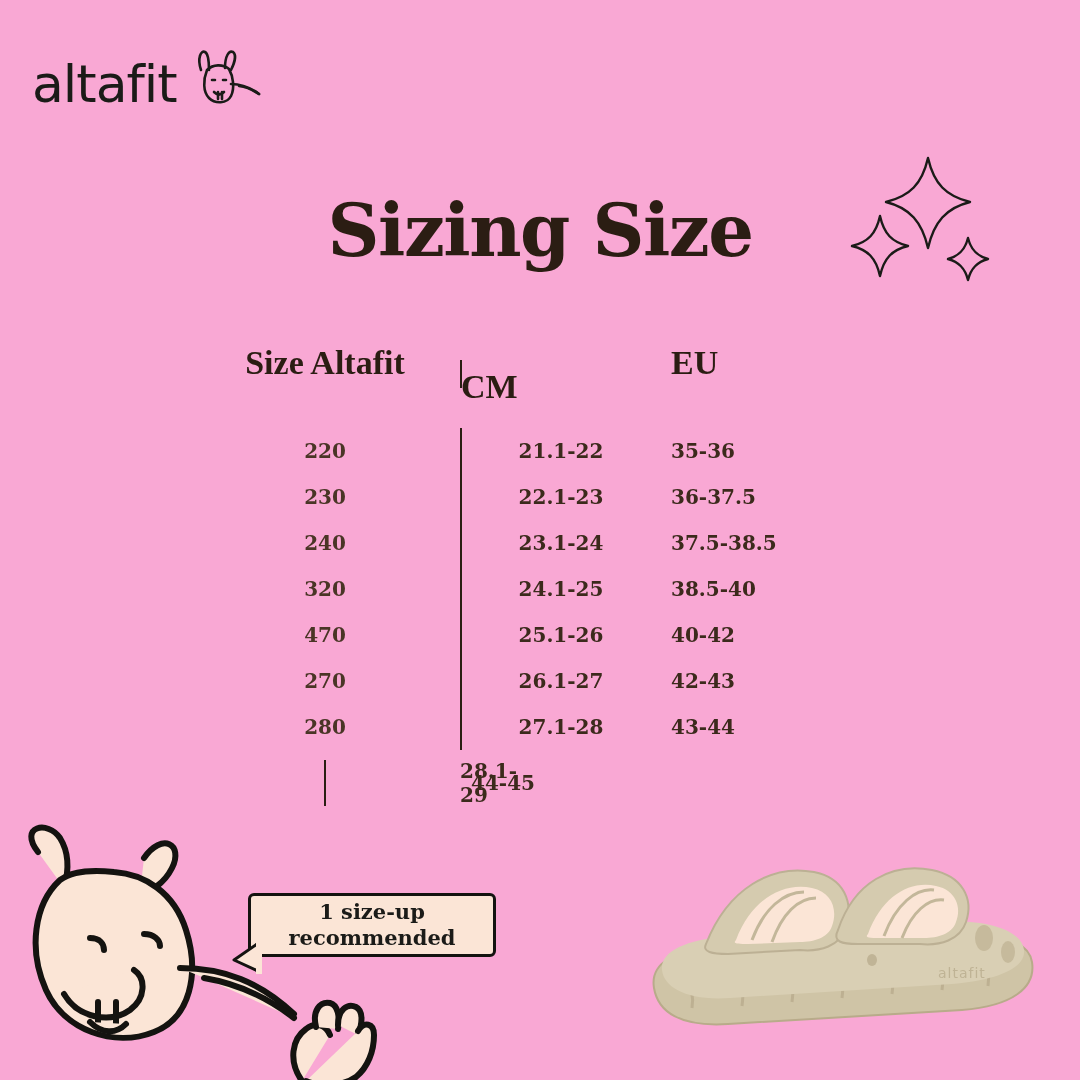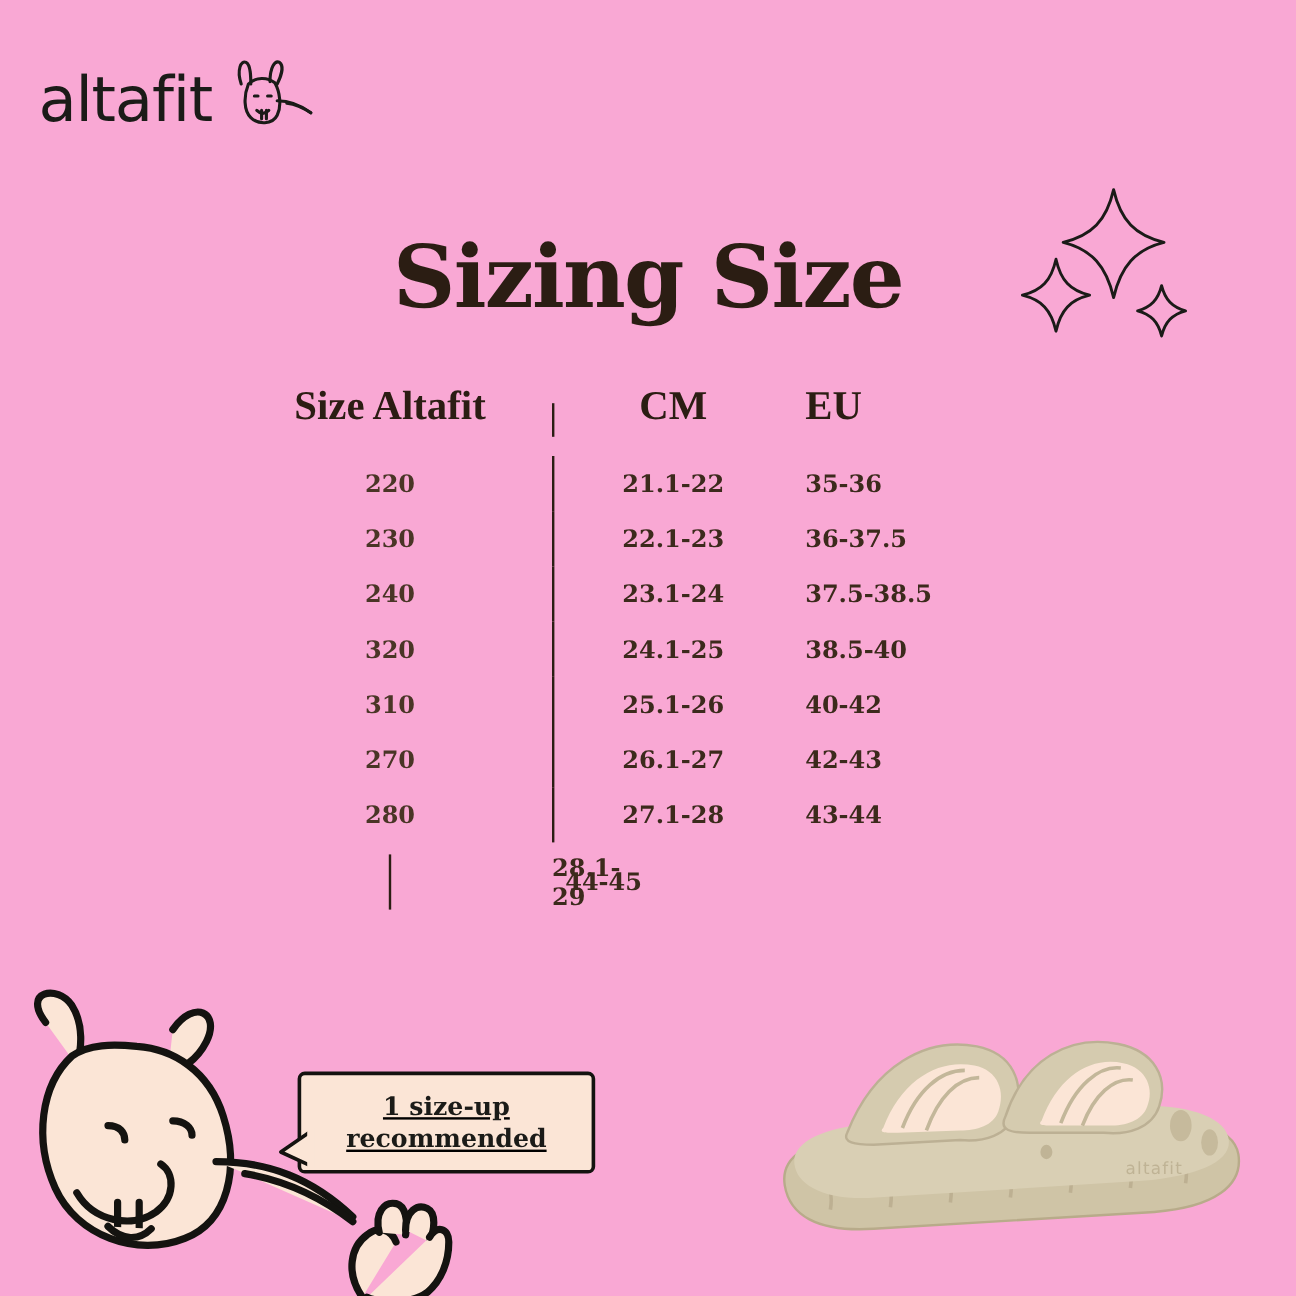--- a/index.html
+++ b/index.html
@@ -64,21 +64,21 @@
     align-items: center;
   }
   .hdr {
     font-family: Liberation Serif, serif;
     font-weight: bold;
     font-size: 34px;
     color: #2b1d13;
     padding-bottom: 22px;
   }
   .hdr.size { text-align: center; }
-  .hdr.cm   { text-align: center; }
+  .hdr.cm   { text-align: left; margin-top: 48px; }
   .hdr.eu   { text-align: left; padding-left: 10px; }
 
   .vline {
     background: #2b1d13;
     width: 2px;
     justify-self: center;
   }
   .cell {
     font-family: "DejaVu Serif", serif;
     font-weight: bold;
@@ -87,29 +87,28 @@
     padding: 9px 0;
   }
   .cell.size { text-align: center; color: #4a3526; }
   .cell.cm   { text-align: center; color: #3c2a1c; }
   .cell.eu   { text-align: left; padding-left: 10px; color: #3c2a1c; }
 
   
   .bubble {
     position: absolute;
     left: 248px; top: 893px;
-    width: 248px; height: 85px;
+    width: 248px; height: 64px;
     border: 3px solid #141310;
     border-radius: 6px;
     background: #FBE5D6;
     display: flex;
     align-items: center;
     justify-content: center;
     text-align: center;
-    text-decoration: underline;
   }
   .bubble-text {
     font-family: "DejaVu Serif", serif;
     font-weight: bold;
     font-size: 21px;
     line-height: 1.25;
     color: #1b1b18;
   }
   .bubble-tail {
     position: absolute;
@@ -188,21 +187,21 @@
       <div class="cell size">240</div>
       <div class="vline" style="height:46px;"></div>
       <div class="cell cm">23.1-24</div>
       <div class="cell eu">37.5-38.5</div>
 
       <div class="cell size">320</div>
       <div class="vline" style="height:46px;"></div>
       <div class="cell cm">24.1-25</div>
       <div class="cell eu">38.5-40</div>
 
-      <div class="cell size">310</div>
+      <div class="cell size">470</div>
       <div class="vline" style="height:46px;"></div>
       <div class="cell cm">25.1-26</div>
       <div class="cell eu">40-42</div>
 
       <div class="cell size">270</div>
       <div class="vline" style="height:46px;"></div>
       <div class="cell cm">26.1-27</div>
       <div class="cell eu">42-43</div>
 
       <div class="cell size">280</div>

